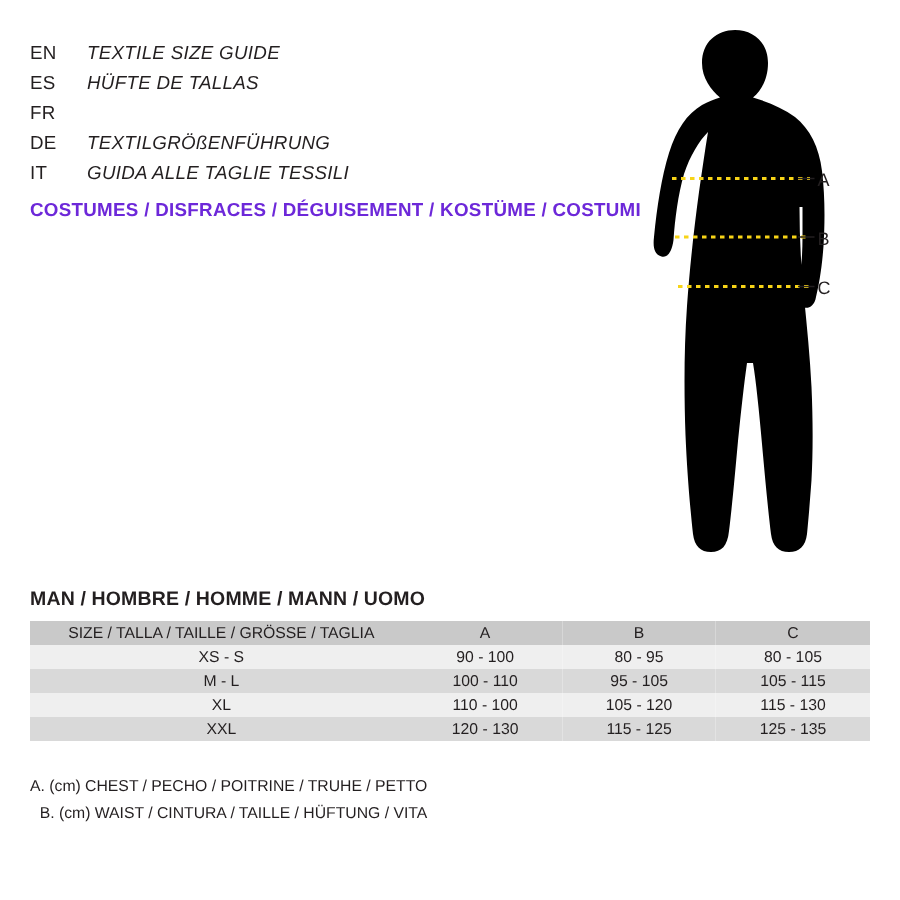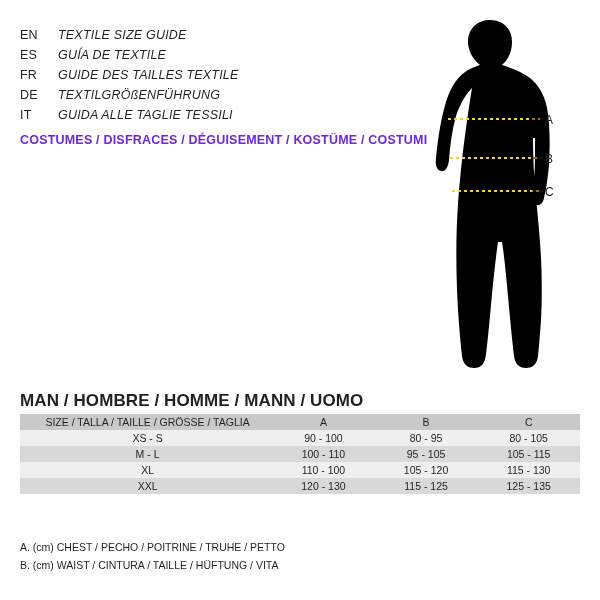--- a/index.html
+++ b/index.html
@@ -82,21 +82,21 @@
   }
   .m-a { left: 145px; top: 95px; }
   .m-b { left: 145px; top: 134px; }
   .m-c { left: 145px; top: 167px; }
 
   
   .table-title {
     position: absolute;
     left: 20px;
     top: 391px;
-    font-size: 17px;
+    font-size: 13px;
     font-weight: bold;
     letter-spacing: 0.1px;
     color: #231f20;
   }
   table.size-table {
     position: absolute;
     left: 20px;
     top: 414px;
     width: 560px;
     border-collapse: collapse;
@@ -126,44 +126,44 @@
   }
   .col-v {
     text-align: center;
     width: 103px;
   }
 
   
   .legend {
     position: absolute;
     left: 20px;
-    top: 539px;
+    top: 516px;
     font-size: 10.5px;
     line-height: 17.5px;
     color: #231f20;
+    text-align: right;
   }
   .legend div { white-space: nowrap; }
 </style>
 </head>
 <body>
 
 <div class="page">
 
   <div class="lang-block">
     <div class="lang-row">
       <span class="lang-code">EN</span>
       <span class="lang-text">TEXTILE SIZE GUIDE</span>
     </div>
     <div class="lang-row">
       <span class="lang-code">ES</span>
-      <span class="lang-text">GUÍA DE TEXTILE</span>
+      <span class="lang-text">HÜFTE DE TALLAS</span>
     </div>
     <div class="lang-row">
       <span class="lang-code">FR</span>
-      <span class="lang-text">GUIDE DES TAILLES TEXTILE</span>
     </div>
     <div class="lang-row">
       <span class="lang-code">DE</span>
       <span class="lang-text">TEXTILGRÖßENFÜHRUNG</span>
     </div>
     <div class="lang-row">
       <span class="lang-code">IT</span>
       <span class="lang-text">GUIDA ALLE TAGLIE TESSILI</span>
     </div>
   </div>

